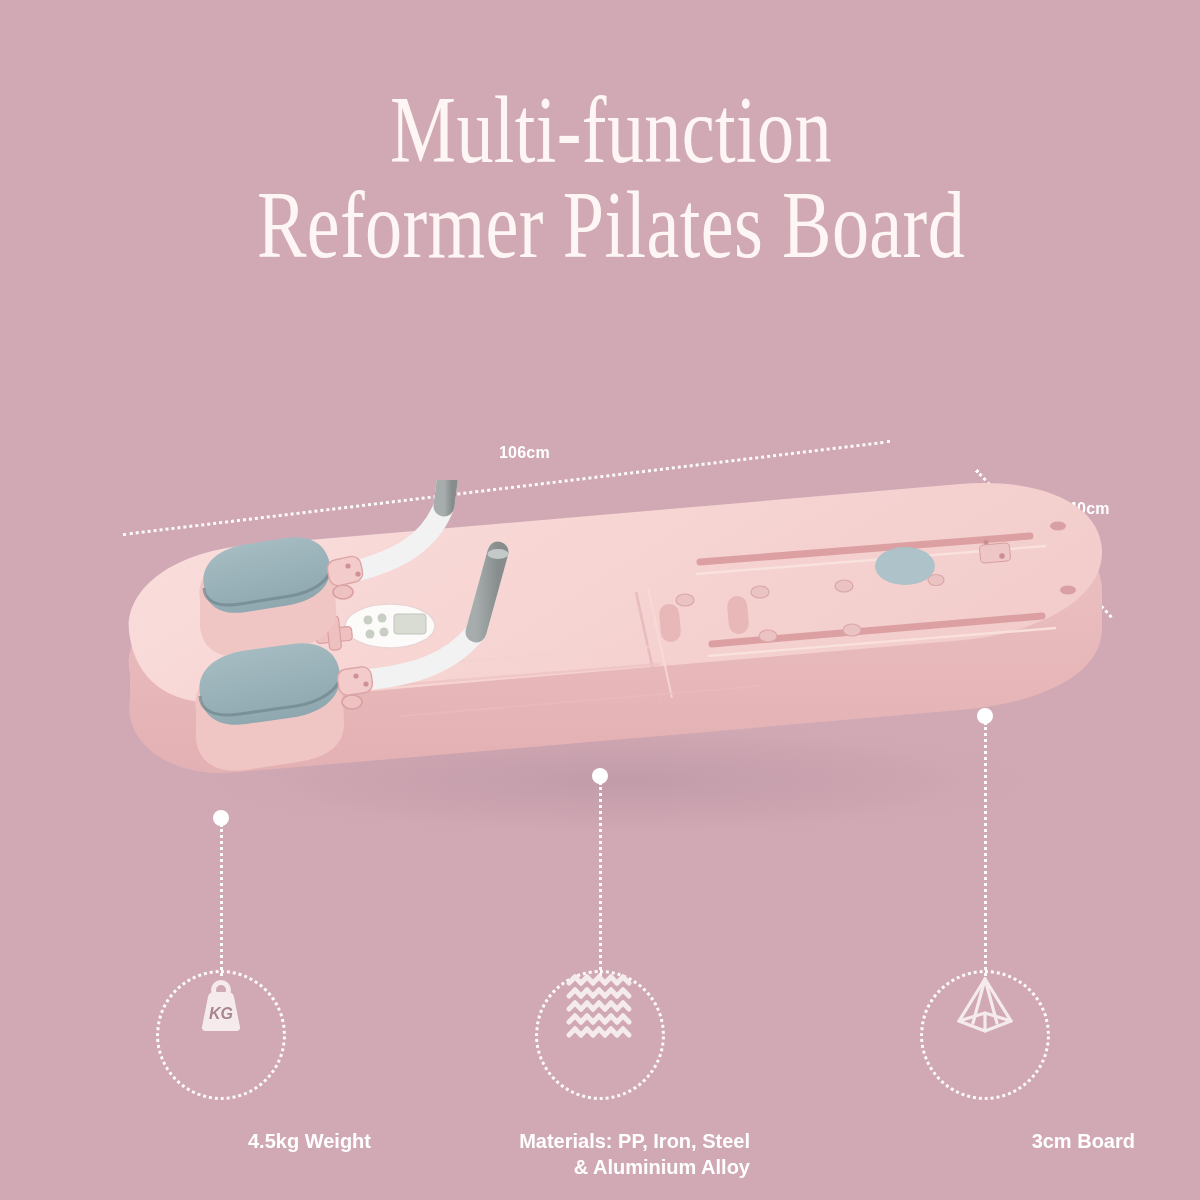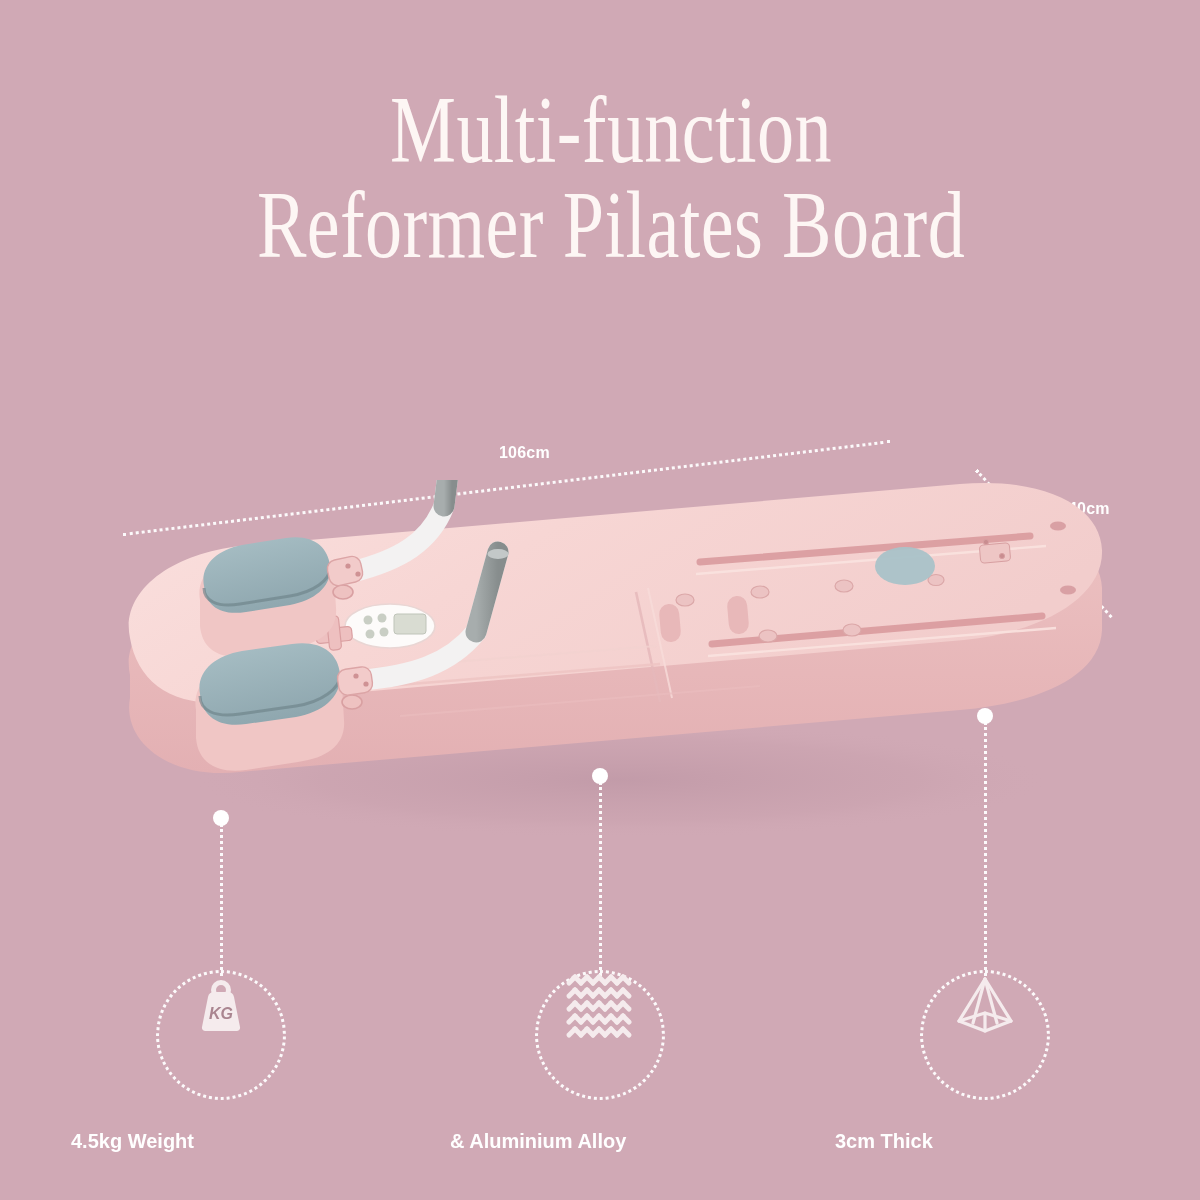--- a/index.html
+++ b/index.html
@@ -136,21 +136,21 @@
   .icon-art { opacity: 1; }
 
   .callout-caption {
     position: absolute;
     left: -20px;
     width: 300px;
     color: #ffffff;
     font-size: 20px;
     font-weight: 700;
     line-height: 1.3;
-    text-align: left;
+    text-align: right;
   }
   #callout-weight .callout-caption    { top: 318px; }
   #callout-materials .callout-caption { top: 360px; }
   #callout-thickness .callout-caption { top: 420px; }
 </style>
 </head>
 <body>
 
 <div id="stage" style="background: rgb(208, 169, 181);">
 
@@ -383,34 +383,35 @@
               <path d="M36 4 L42 10"></path>
             <path d="M42 10 L48 4"></path>
               <path d="M48 4 L54 10"></path>
             <path d="M54 10 L60 4"></path>
               <path d="M60 4 L66 10"></path>
           </g>
         </g>
       </svg>
     </div>
     <div class="callout-caption">
+      <div>Materials: PP, Iron, Steel</div>
       <div>&amp; Aluminium Alloy</div>
     </div>
   </div>
 
   <div class="callout" id="callout-thickness">
     <div class="lead-dot"></div>
     <div class="lead-line"></div>
     <div class="icon-circle">
       <svg class="icon-art" width="64" height="64" viewBox="0 0 64 64">
         <g fill="none" stroke="#f7eff0" stroke-width="3.2" stroke-linejoin="round" stroke-linecap="round">
           <path d="M32 6 L58 48 L32 58 L6 48 Z"></path>
           <path d="M32 6 L20 50"></path>
           <path d="M32 6 L44 50"></path>
           <path d="M6 48 L32 40 L58 48"></path>
           <path d="M32 40 L32 58"></path>
         </g>
       </svg>
     </div>
-    <div class="callout-caption">3cm Thick</div>
+    <div class="callout-caption">3cm Board</div>
   </div>
 
 </div>
 
 </body></html>

